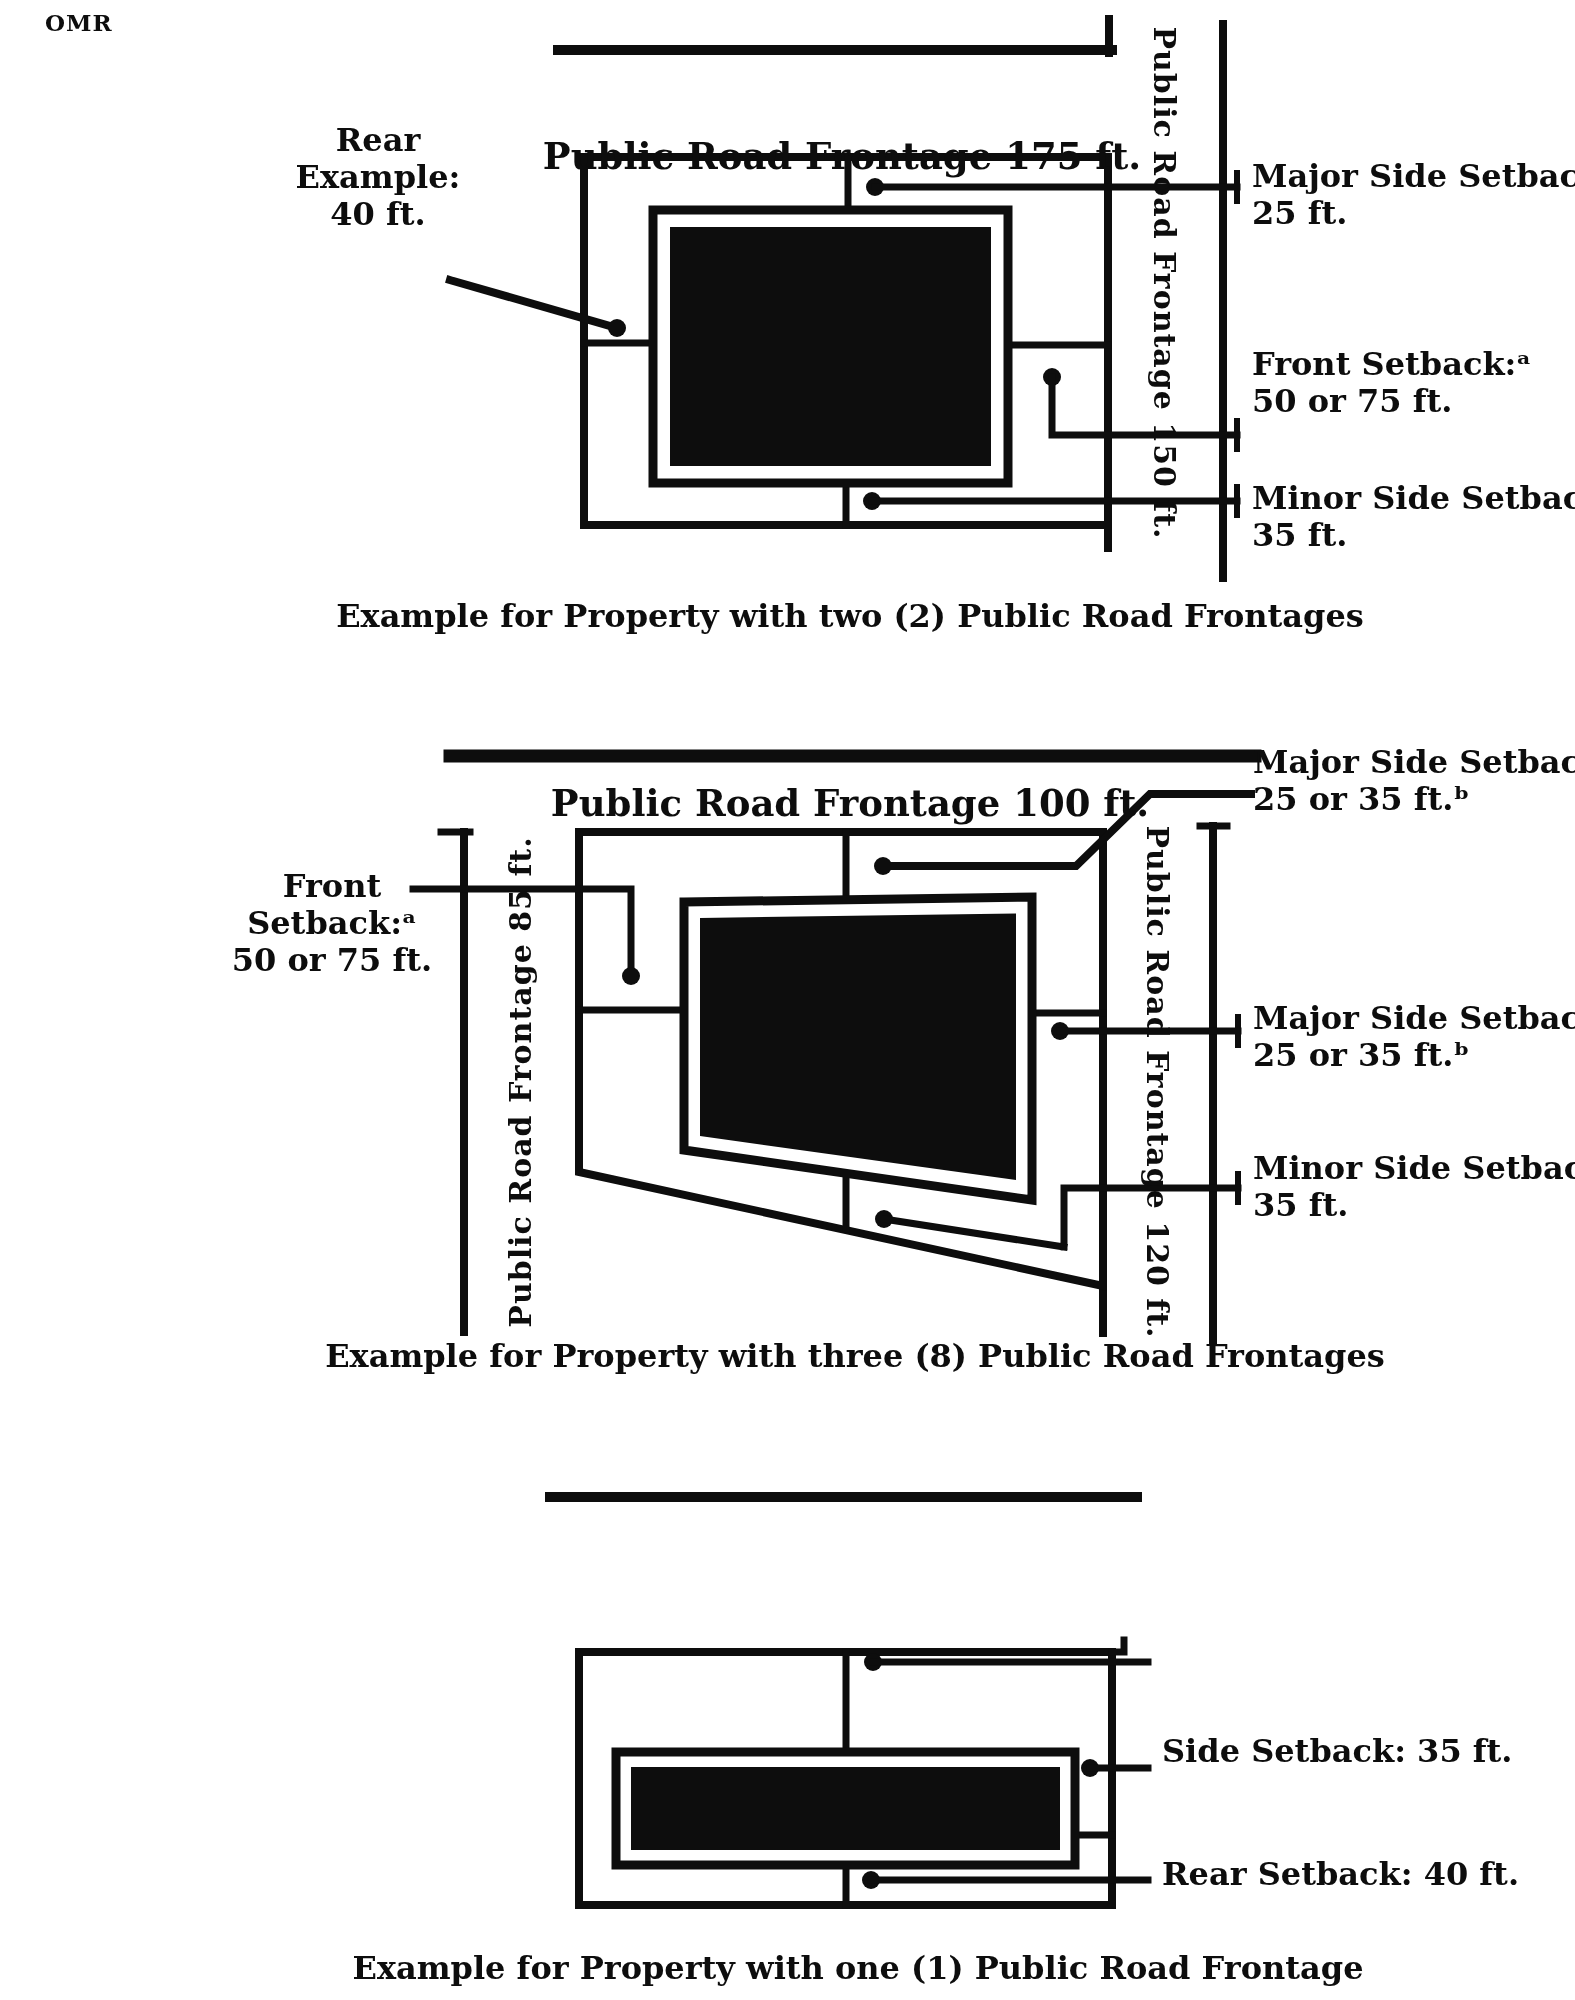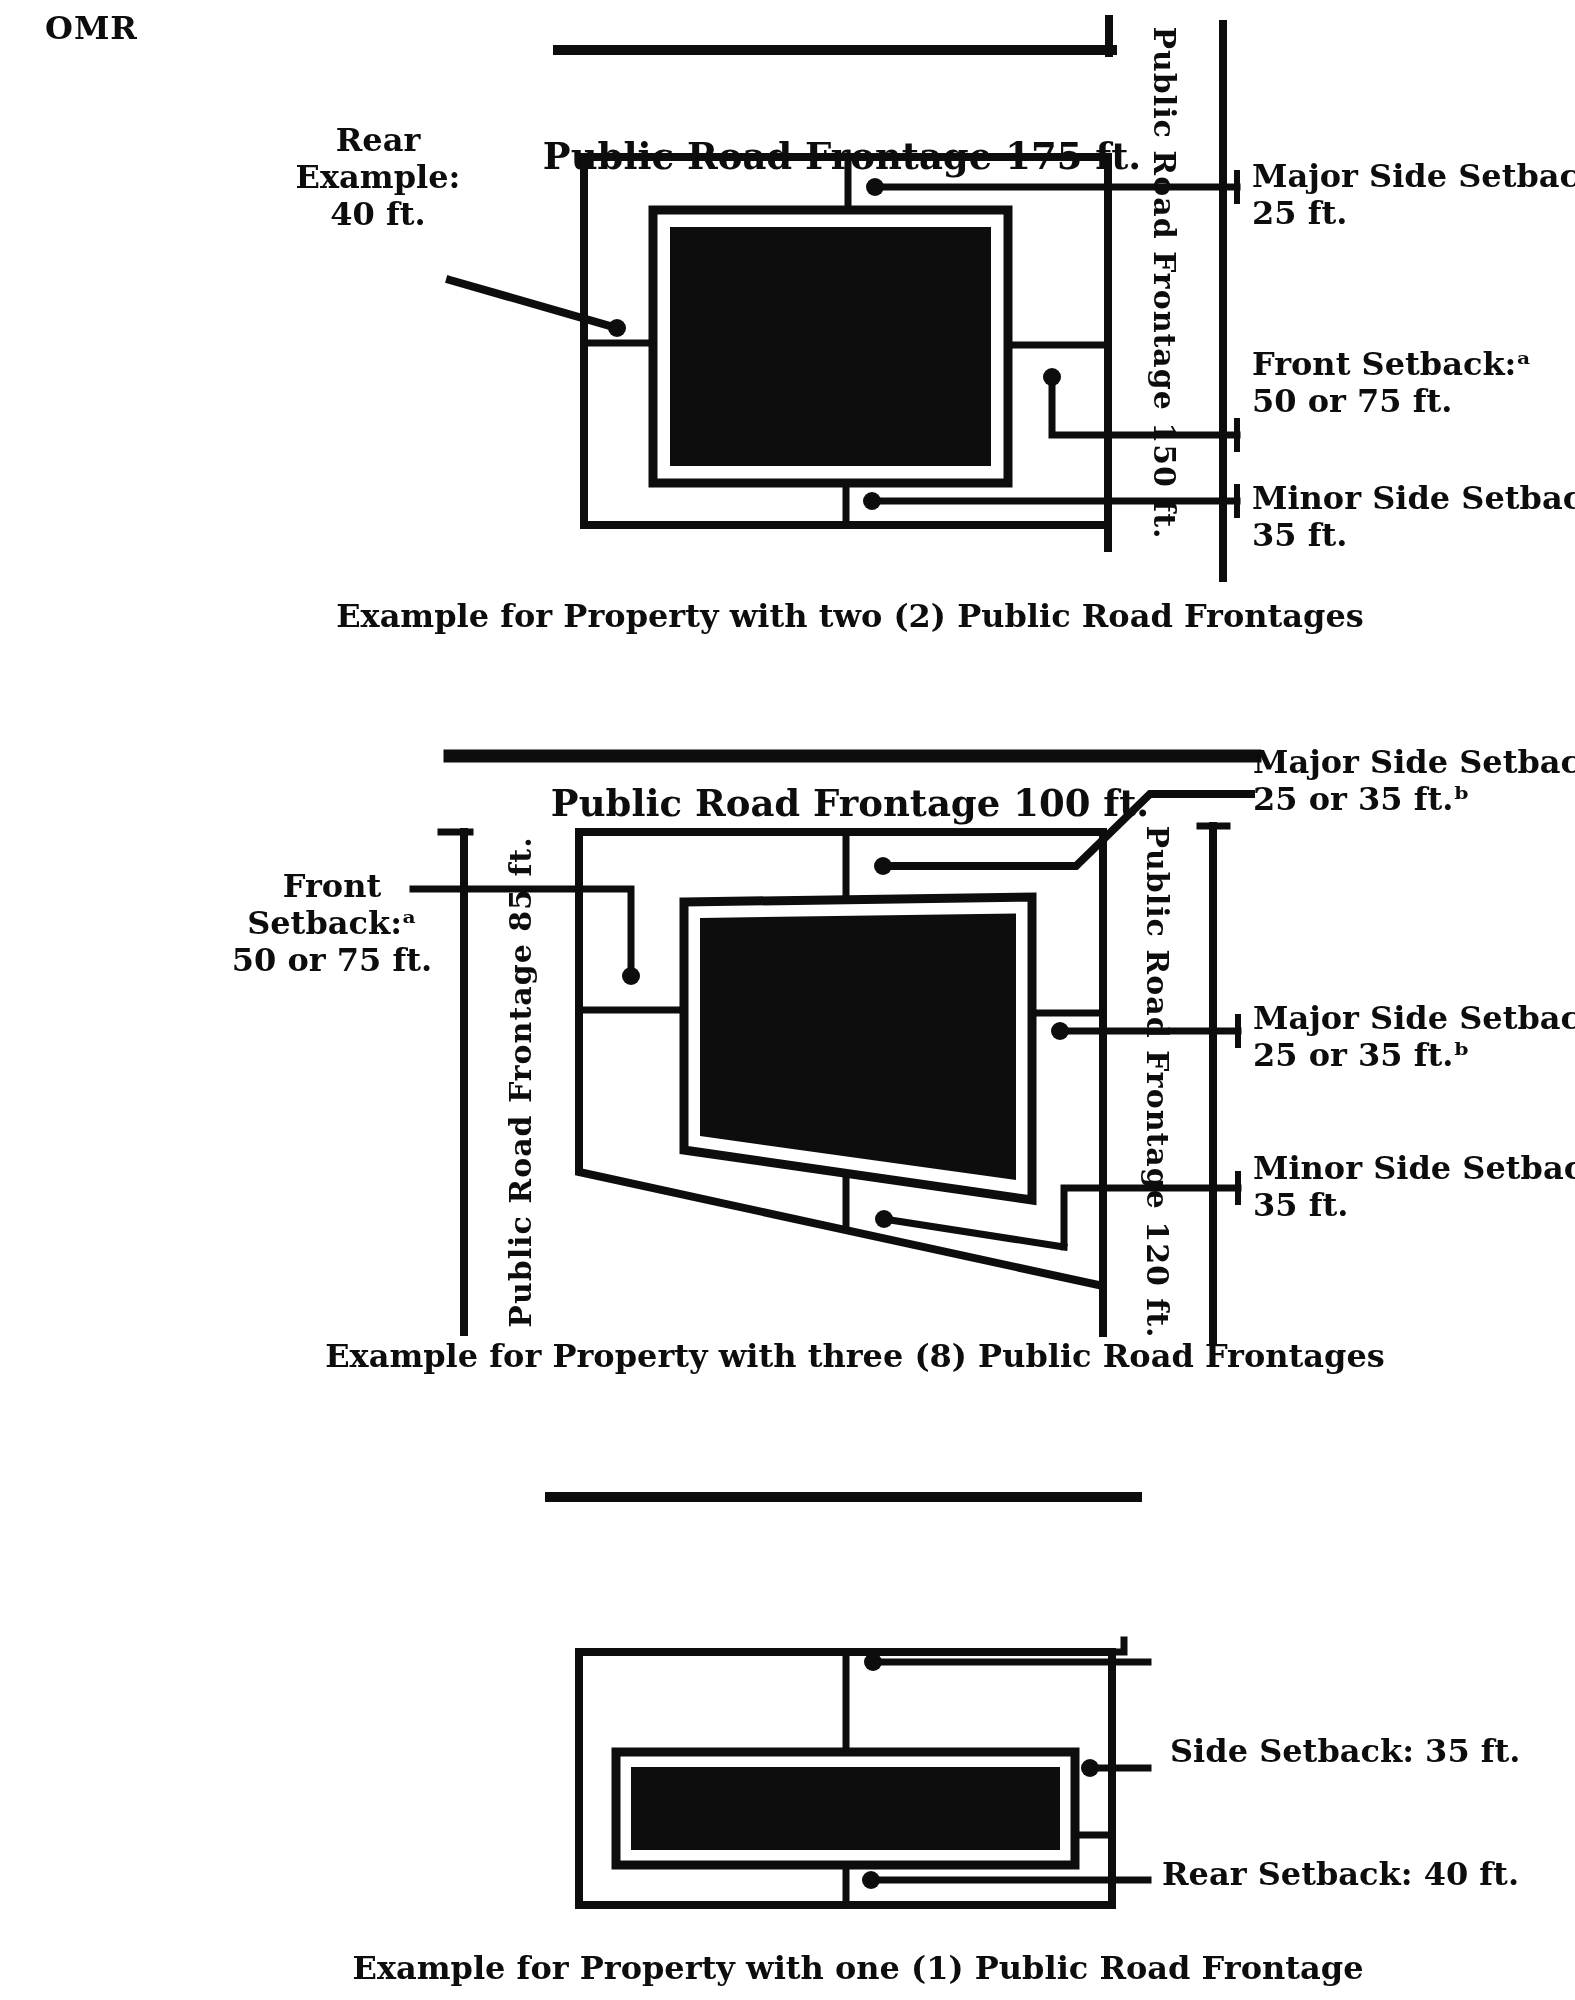--- a/index.html
+++ b/index.html
@@ -24,21 +24,21 @@
   .lbl{font-size:32px;}
   .lbl-line{white-space:nowrap;}
   .rot{
     font-size:30px;
     letter-spacing:1px;
     transform:translate(-50%,-50%) rotate(90deg);
     transform-origin:center center;
   }
   .rot.ccw{transform:translate(-50%,-50%) rotate(-90deg);}
   .centered-block{text-align:center;transform:translateX(-50%);}
-  .omr{font-size:32px;letter-spacing:1px;}
+  .omr{font-size:23px;letter-spacing:1px;}
 </style>
 </head>
 <body>
 
 <div id="page">
 
   <svg class="linework" width="1575" height="2000" viewBox="0 0 1575 2000">
 
     <g stroke="#0d0d0d" fill="none" stroke-linecap="square">
       <path d="M558,50 H1112" stroke-width="10"></path>
@@ -188,21 +188,21 @@
 
   <div class="txt lbl" style="left:1253px;top:1150px;">
     <div class="lbl-line">Minor Side Setback:</div>
     <div class="lbl-line">35 ft.</div>
   </div>
 
   <div class="txt caption" style="left:855px;top:1338px;">Example for Property with three (8) Public Road Frontages</div>
 
 
 
-  <div class="txt lbl" style="left:1162px;top:1733px;margin-left:8px;">
+  <div class="txt lbl" style="left:1162px;top:1733px;">
     <div class="lbl-line">Side Setback: 35 ft.</div>
   </div>
 
   <div class="txt lbl" style="left:1162px;top:1856px;">
     <div class="lbl-line">Rear Setback: 40 ft.</div>
   </div>
 
   <div class="txt caption" style="left:858px;top:1950px;">Example for Property with one (1) Public Road Frontage</div>
 
 </div>

